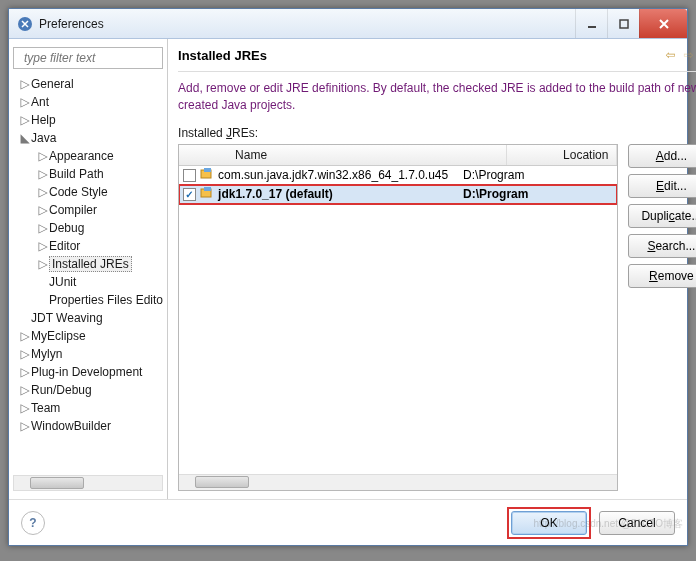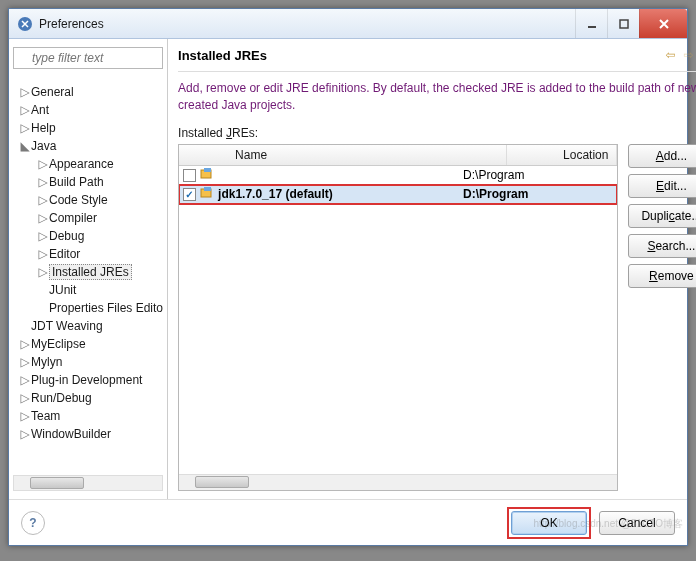--- a/index.html
+++ b/index.html
@@ -7,21 +7,21 @@
 .window { width: 680px; background: #fff; border: 1px solid #5a7aa3; box-shadow: 0 0 6px rgba(0,0,0,0.4); }
 .titlebar { height: 30px; background: linear-gradient(#f4f8fc, #dde8f5); display: flex; align-items: center; padding: 0 0 0 8px; border-bottom: 1px solid #b0c4de; }
 .titlebar .icon { width: 16px; height: 16px; margin-right: 6px; }
 .titlebar .title { flex: 1; color: #1a1a1a; }
 .winbtns { display: flex; height: 100%; }
 .winbtn { width: 32px; display: flex; align-items: center; justify-content: center; border-left: 1px solid rgba(0,0,0,0.1); }
 .winbtn.close { width: 48px; background: linear-gradient(#e67a6e, #c94030); border-radius: 0 3px 0 0; }
 .winbtn svg { width: 12px; height: 12px; }
 .body { display: flex; height: 460px; }
 .sidebar { width: 188px; border-right: 1px solid #ccc; padding: 8px 4px; display: flex; flex-direction: column; }
-.filter { width: 100%; height: 22px; border: 1px solid #b8b8b8; padding: 2px 18px; margin-bottom: 14px; color: #7a7a7a; font-style: italic; }
+.filter { width: 100%; height: 22px; border: 1px solid #b8b8b8; padding: 2px 10px; margin-bottom: 6px; color: #7a7a7a; font-style: italic; }
 .tree { flex: 1; overflow: hidden; }
 .tree-item { display: flex; align-items: center; height: 18px; padding-left: 6px; white-space: nowrap; color: #1a1a1a; }
 .tree-item.depth-1 { padding-left: 24px; }
 .tree-item .arrow { width: 12px; display: inline-flex; justify-content: center; color: #7a7a7a; }
 .tree-item.selected .label { border: 1px dotted #888; padding: 0 2px; background: #f0f0f0; }
 .hscroll { height: 16px; background: #f0f0f0; border: 1px solid #ddd; margin-top: 4px; position: relative; }
 .hscroll .thumb { position: absolute; left: 16px; top: 1px; height: 12px; width: 54px; background: linear-gradient(#e8e8e8,#c8c8c8); border: 1px solid #aaa; border-radius: 2px; }
 .main { flex: 1; display: flex; flex-direction: column; padding: 8px 10px; }
 .page-header { display: flex; align-items: center; border-bottom: 1px solid #ddd; padding-bottom: 8px; margin-bottom: 8px; }
 .page-title { font-weight: bold; font-size: 13px; flex: 1; }
@@ -196,20 +196,21 @@
             <div class="th loc">Location</div>
           </div>
           <div class="tbody" id="tbody">
               <div class="tr">
                 <div class="td name">
                   <span class="chk"></span>
                   <span><svg class="jre-icon" viewBox="0 0 14 14">
                       <rect x="1" y="3" width="10" height="8" fill="#f5c04a" stroke="#b8861f"></rect>
                       <rect x="4" y="1" width="7" height="4" fill="#6aa6e0"></rect>
                     </svg></span>
+                  <span>com.sun.java.jdk7.win32.x86_64_1.7.0.u45</span>
                 </div>
                 <div class="td loc">D:\Program</div>
               </div>
               <div class="tr selected">
                 <div class="td name">
                   <span class="chk checked"></span>
                   <span><svg class="jre-icon" viewBox="0 0 14 14">
                       <rect x="1" y="3" width="10" height="8" fill="#f5c04a" stroke="#b8861f"></rect>
                       <rect x="4" y="1" width="7" height="4" fill="#6aa6e0"></rect>
                     </svg></span>

